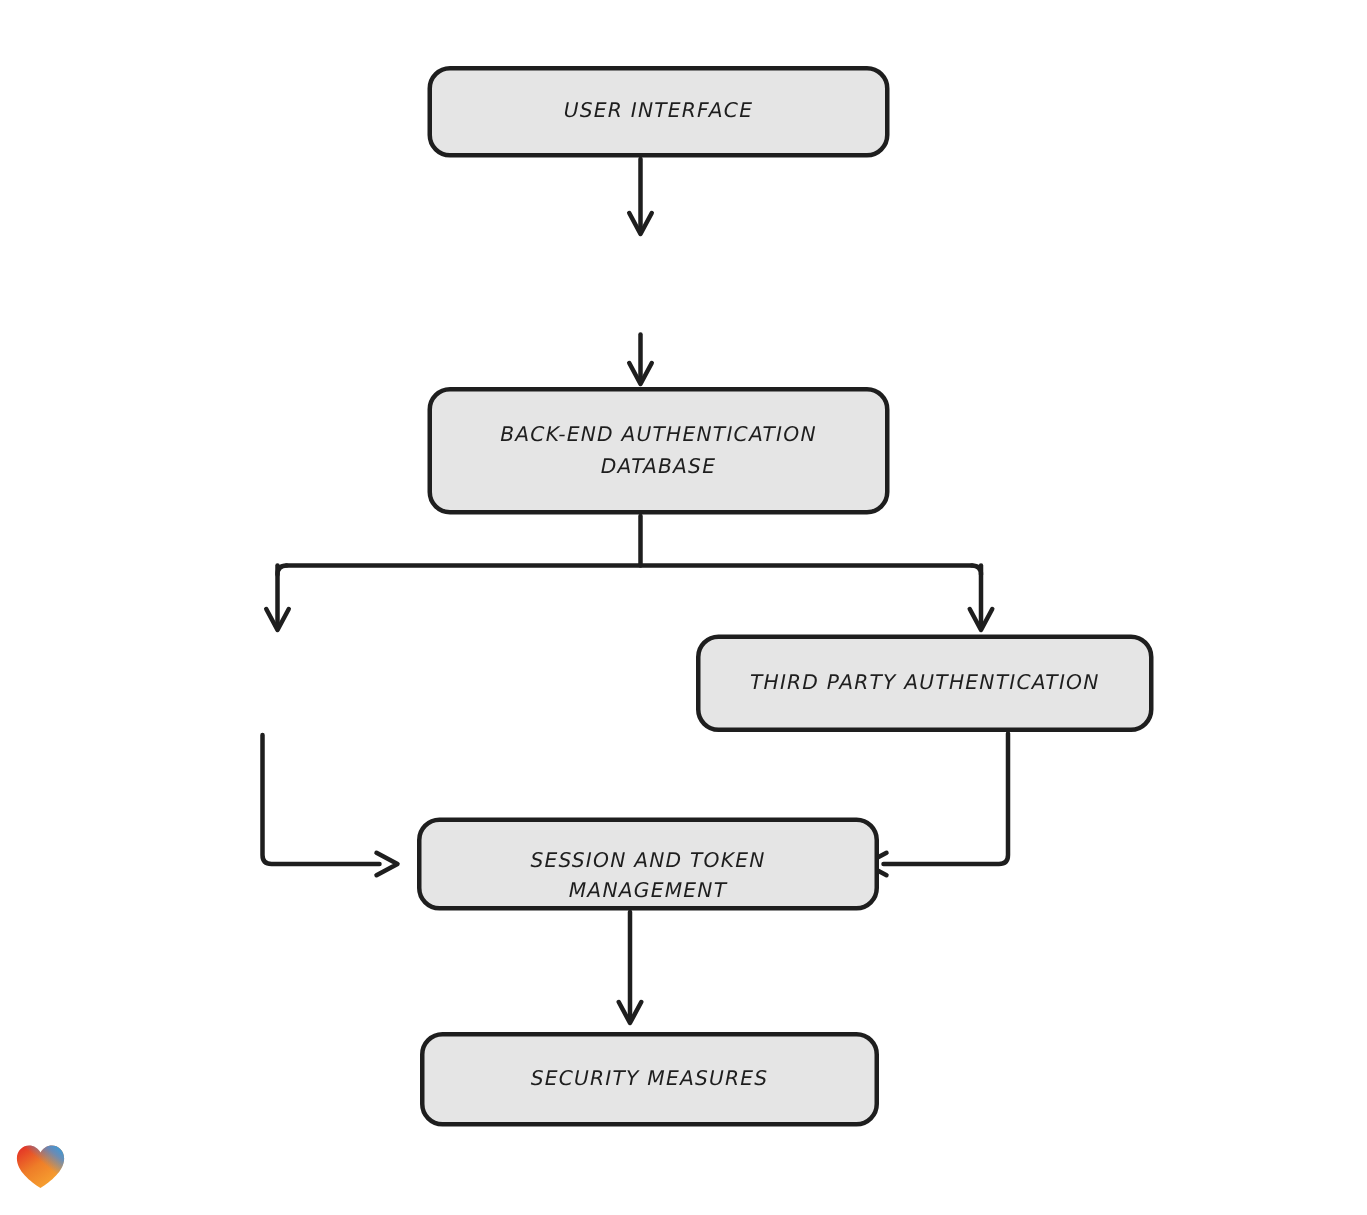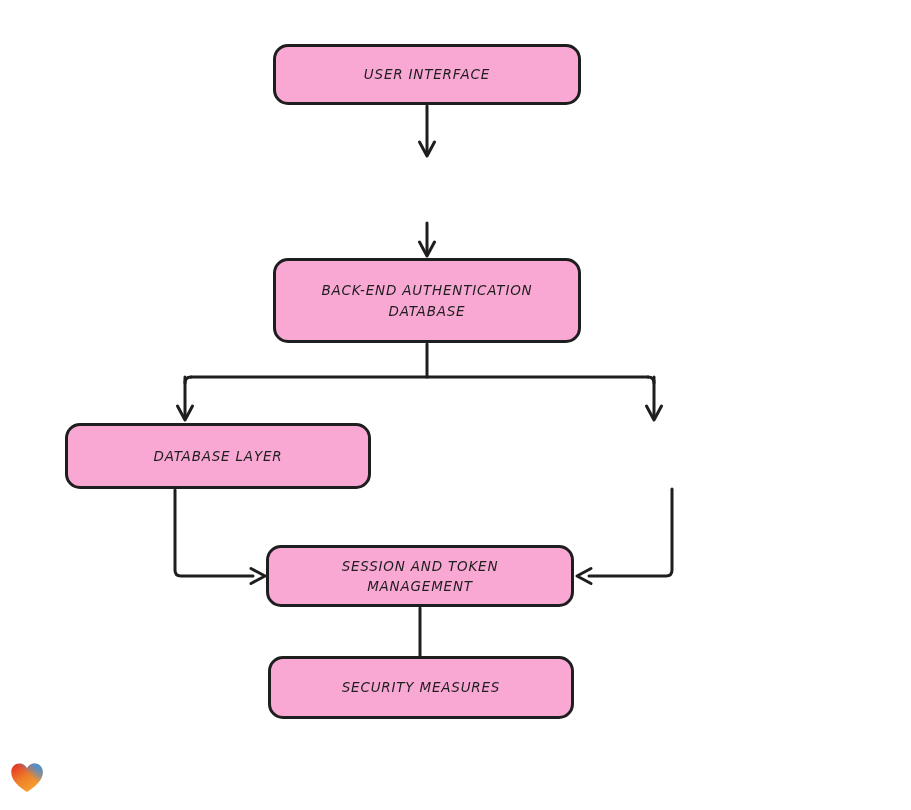--- a/index.html
+++ b/index.html
@@ -11,46 +11,47 @@
     position: relative;
     width: 911px;
     height: 810px;
     background: #ffffff;
     font-family: "DejaVu Sans", sans-serif;
     overflow: hidden;
   }
   .node {
     position: absolute;
     box-sizing: border-box;
-    background: #f9a8d4;
+    background: #e5e5e5;
     border: 3.5px solid #1e1e1e;
     border-radius: 15px;
     display: flex;
     align-items: center;
     justify-content: center;
     text-align: center;
     color: #1e1e1e;
     font-style: italic;
     font-size: 13.5px;
     letter-spacing: 0.8px;
     line-height: 1.5;
+    margin-left: 12px;
   }
   .node .label {
     padding: 0 18px;
   }
   .node.narrow .label {
     max-width: 235px;
   }
   #node-user-interface      { left: 273px; top: 44px;  width: 308px; height: 61px; }
   #node-frontend-api        { left: 273px; top: 158px; width: 308px; height: 64px; }
   #node-backend-auth        { left: 273px; top: 258px; width: 308px; height: 85px; }
   #node-database-layer      { left: 65px;  top: 423px; width: 306px; height: 66px; }
   #node-third-party-auth    { left: 452px; top: 423px; width: 305px; height: 65px; }
-  #node-session-token       { left: 266px; top: 545px; width: 308px; height: 62px; }
-  #node-security-measures   { left: 268px; top: 656px; width: 306px; height: 63px; }
+  #node-session-token       { left: 266px; top: 545px; width: 308px; height: 62px; align-items: flex-end; }
+  #node-security-measures   { left: 268px; top: 688px; width: 306px; height: 63px; }
 
   svg.edges {
     position: absolute;
     left: 0; top: 0;
     width: 911px;
     height: 810px;
     pointer-events: none;
   }
   svg.edges path {
     stroke: #1e1e1e;
@@ -114,24 +115,24 @@
 
   <div class="node" id="node-user-interface">
     <span class="label">USER INTERFACE</span>
   </div>
 
 
   <div class="node narrow" id="node-backend-auth">
     <span class="label">BACK-END AUTHENTICATION DATABASE</span>
   </div>
 
-  <div class="node" id="node-database-layer">
-    <span class="label">DATABASE LAYER</span>
+
+  <div class="node" id="node-third-party-auth">
+    <span class="label">THIRD PARTY AUTHENTICATION</span>
   </div>
-
 
   <div class="node narrow" id="node-session-token">
     <span class="label">SESSION AND TOKEN MANAGEMENT</span>
   </div>
 
   <div class="node" id="node-security-measures">
     <span class="label">SECURITY MEASURES</span>
   </div>
 
   <svg class="brand-logo" viewBox="0 0 32 30">

